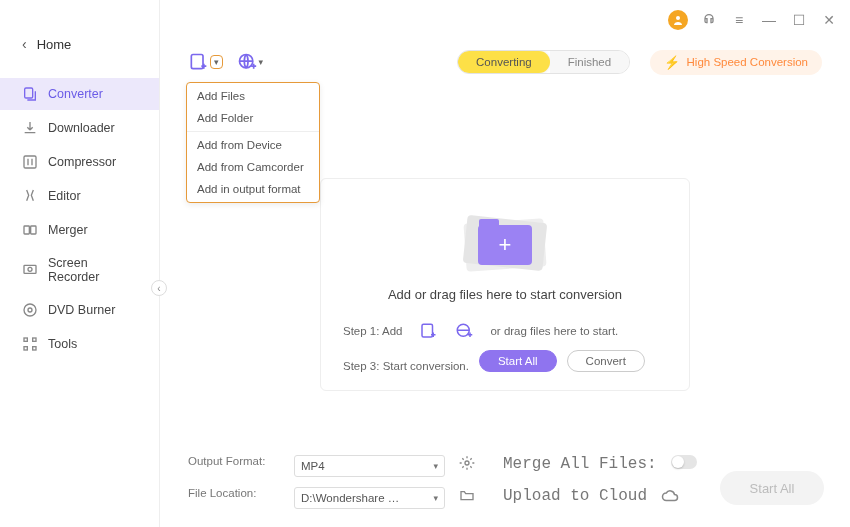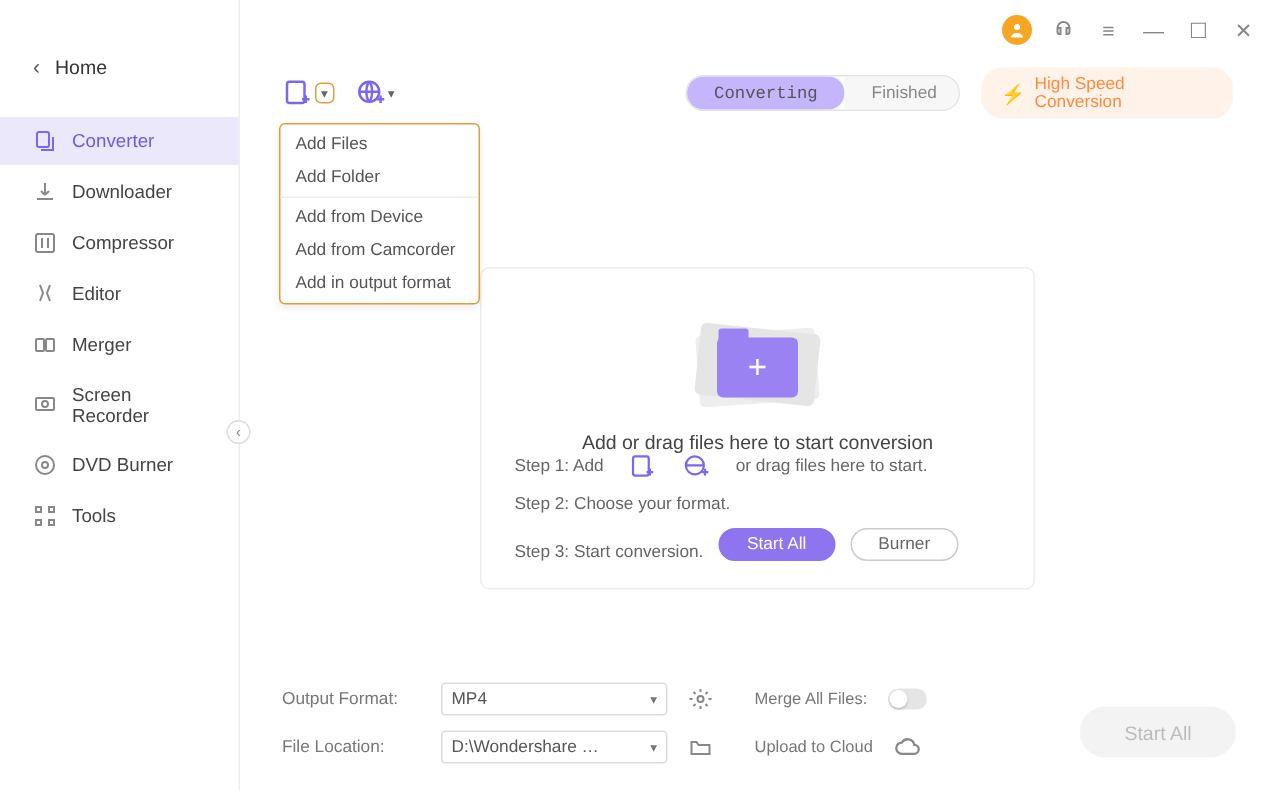--- a/index.html
+++ b/index.html
@@ -25,50 +25,50 @@
 .tb-user svg { fill: #fff; }
 .content { flex: 1; padding: 6px 28px 0 28px; display: flex; flex-direction: column; }
 
 .toolbar-row { display: flex; align-items: center; gap: 14px; position: relative; height: 32px; }
 .icon-dd { display: flex; align-items: center; gap: 2px; cursor: pointer; }
 .icon-dd svg { display: block; }
 .caret { font-size: 9px; color: #666; }
 .dd-box { border: 1.5px solid #e69a3a; border-radius: 4px; padding: 1px 3px; display: flex; align-items: center; }
 .seg-tabs { margin-left: auto; display: flex; border: 1px solid #e3e3e3; border-radius: 14px; overflow: hidden; height: 24px; }
 .seg { padding: 0 18px; display: flex; align-items: center; font-size: 11.5px; cursor: pointer; color: #888; }
-.seg.active { background: #c4b5fd; color: #555; box-shadow: 0 0 3px rgba(0,0,0,.1); border-radius: 14px; font-family: Liberation Mono, monospace; }
+.seg.active { background: #fde047; color: #555; box-shadow: 0 0 3px rgba(0,0,0,.1); border-radius: 14px; }
 .seg-tabs .seg:not(.active){ background:#f7f7f7; }
 .hs-badge { margin-left: auto; background: #fff3e9; color: #ff8a3d; padding: 5px 14px; border-radius: 14px; display: flex; align-items: center; gap: 6px; font-size: 11.5px; cursor: pointer; }
 .hs-bolt { color: #ff8a3d; font-size: 13px; }
 
 .dropdown { position: absolute; top: 36px; left: -2px; width: 134px; background: #fff; border: 1.5px solid #e69a3a; border-radius: 4px; padding: 2px 0; z-index: 10; box-shadow: 0 2px 6px rgba(0,0,0,.08); }
 .dropdown hr { border: none; border-top: 1px solid #eee; margin: 2px 0; }
 .dd-item { padding: 5px 10px; font-size: 11.5px; color: #555; cursor: pointer; }
 
 .dropzone { margin-top: 100px; align-self: center; width: 370px; border: 1px solid #eee; border-radius: 6px; padding: 24px 22px 18px; display: flex; flex-direction: column; align-items: center; }
 .dz-illus { width: 100px; height: 70px; display: flex; align-items: center; justify-content: center; margin-bottom: 14px; position: relative; }
 .folder-back { position:absolute; width:80px; height:48px; background:#eee; border-radius:4px; top:18px; transform:rotate(-4deg); }
 .folder-back2 { position:absolute; width:80px; height:48px; background:#e5e5e5; border-radius:4px; top:16px; transform:rotate(6deg); }
 .folder-front { position:absolute; width:54px; height:40px; background:#9b82f3; border-radius:4px; top:22px; display:flex; align-items:center; justify-content:center; color:#fff; font-size:22px; font-weight:300; }
 .folder-tab { position:absolute; width:20px; height:8px; background:#9b82f3; border-radius:2px 2px 0 0; top:16px; left:24px; }
-.dz-title { font-size: 13px; color: #444; }
+.dz-title { font-size: 13px; color: #444; margin-bottom: 20px; }
 .steps { width: 100%; display: flex; flex-direction: column; gap: 10px; font-size: 11.5px; color: #666; }
 .step1 { display: flex; align-items: center; gap: 16px; }
 .step1 svg { margin: 0 1px; }
 .step3 { display: flex; align-items: flex-end; gap: 10px; }
 .pill { padding: 4px 18px; border-radius: 12px; font-size: 11.5px; cursor: pointer; border: 1px solid #ccc; background: #fff; }
 .pill.primary { background: #8f74ef; border-color: #8f74ef; color: #fff; }
 
 .footer { margin-top: auto; padding: 12px 0 18px; display: flex; flex-direction: column; gap: 10px; }
-.f-row { display: flex; align-items: center; gap: 14px; }
+.f-row { display: flex; align-items: flex-start; gap: 14px; }
 .f-label { font-size: 11.5px; color: #777; width: 92px; }
 .f-select { width: 151px; height: 22px; border: 1px solid #ddd; border-radius: 3px; padding: 0 6px; display: flex; align-items: center; justify-content: space-between; font-size: 11.5px; color: #555; cursor: pointer; background:#fff; }
 .f-caret { font-size: 9px; color: #777; }
 .f-ico { color: #888; cursor: pointer; display:flex; }
-.f-text { font-size: 11px; color: #777; }
+.f-text { font-size: 16px; color: #777; font-family: Liberation Mono, monospace; }
 .toggle { width: 26px; height: 14px; border-radius: 8px; background: #e5e5e5; position: relative; cursor: pointer; }
 .toggle::after { content: ""; width: 12px; height: 12px; border-radius: 50%; background: #fff; position: absolute; top: 1px; left: 1px; box-shadow: 0 1px 2px rgba(0,0,0,.2); }
 .start-all { position: absolute; right: 26px; bottom: 22px; width: 104px; height: 34px; display: flex; align-items: center; justify-content: center; background: #f3f3f3; color: #bcbcbc; border-radius: 17px; font-size: 13px; cursor: default; }
 </style>
 </head>
 <body>
 
 <div class="app">
 
   <div class="sidebar">
@@ -225,25 +225,24 @@
             <svg width="18" height="18" viewBox="0 0 24 24" fill="none" stroke="#7b68ee" stroke-width="2">
                 <rect x="4" y="3" width="14" height="17" rx="2"></rect>
                 <path d="M16 17h6m-3-3v6"></path>
               </svg>
             <svg width="18" height="18" viewBox="0 0 24 24" fill="none" stroke="#7b68ee" stroke-width="2">
                 <circle cx="11" cy="11" r="8"></circle>
                 <path d="M3 11h16M17 17h6m-3-3v6"></path>
               </svg>
             <span>or drag files here to start.</span>
           </div>
-          <div>Step 2: Choose your format.</div>
           <div class="step3">
             <span>Step 3: Start conversion.</span>
             <div class="pill primary">Start All</div>
-            <div class="pill">Burner</div>
+            <div class="pill">Convert</div>
           </div>
         </div>
       </div>
 
       <div class="footer">
         <div class="f-row">
           <span class="f-label">Output Format:</span>
           <div class="f-select">
             <span>MP4</span>
             <span class="f-caret">▾</span>

